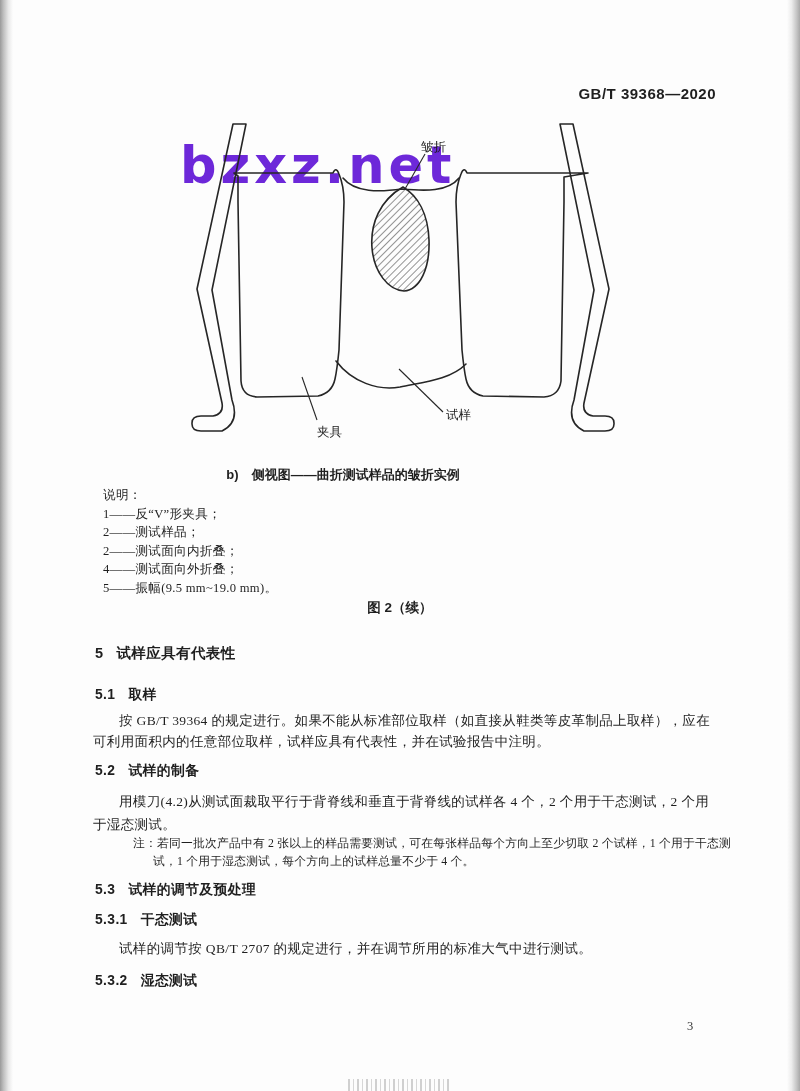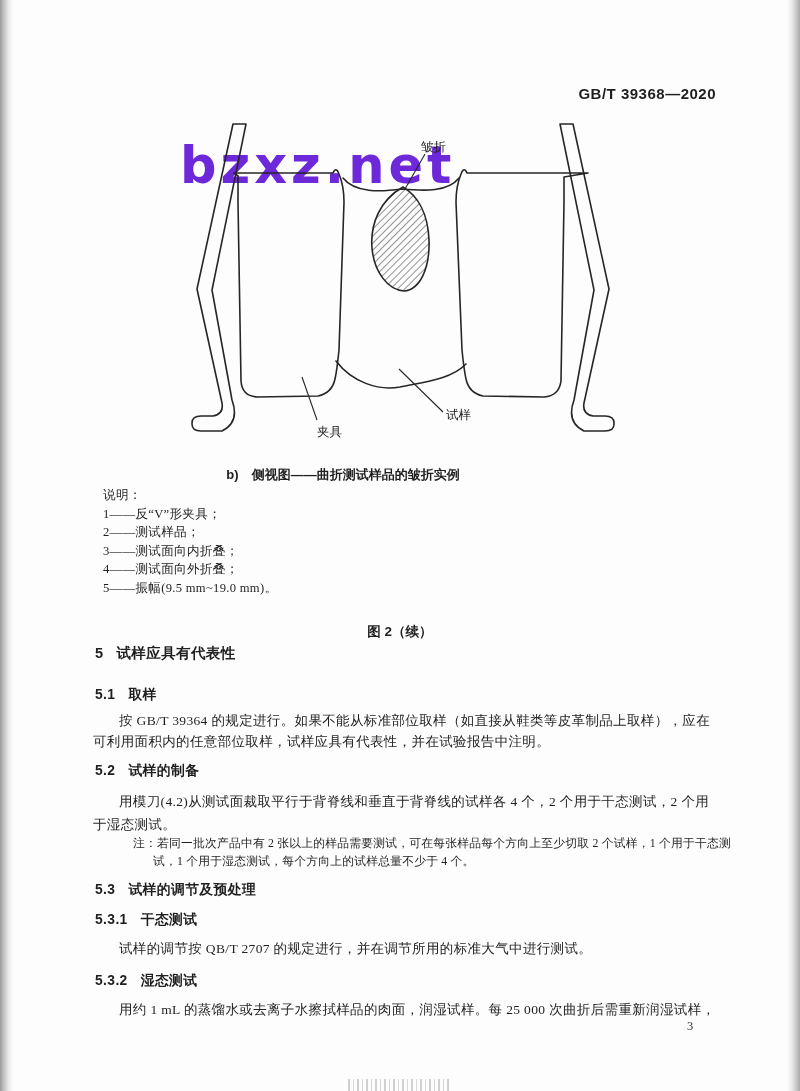--- a/index.html
+++ b/index.html
@@ -20,21 +20,21 @@
   .leader{fill:none;stroke:#262626;stroke-width:1.1;}
   .figlabel{font-family:"Liberation Serif","DejaVu Serif",serif;font-size:12.5px;fill:#1c1c1c;}
 
   .figcaption{position:absolute;top:466px;left:0;width:668px;text-align:center;text-indent:18px;
        font-family:"Liberation Sans","DejaVu Sans",sans-serif;font-weight:bold;font-size:13px;}
 
   .legend{position:absolute;left:103px;top:486px;font-size:12.6px;line-height:18.5px;letter-spacing:.3px;}
   .legend div{white-space:nowrap;}
 
   .figtitle{position:absolute;top:599px;left:0;width:800px;text-align:center;
-       font-family:"Liberation Sans","DejaVu Sans",sans-serif;font-weight:bold;font-size:13.5px;margin-top:24px;}
+       font-family:"Liberation Sans","DejaVu Sans",sans-serif;font-weight:bold;font-size:13.5px;}
 
   .h1,.h2{position:absolute;left:95px;font-family:"Liberation Sans","DejaVu Sans",sans-serif;
        font-weight:bold;white-space:nowrap;letter-spacing:.4px;}
   .h1{font-size:14.5px;}
   .h2{font-size:13.8px;}
   .h1 .num,.h2 .num{margin-right:13px;}
 
   .para{position:absolute;left:93px;width:625px;font-size:13.5px;letter-spacing:.35px;}
   .para div{white-space:nowrap;}
   .para .indent{text-indent:26px;}
@@ -88,21 +88,21 @@
     <text class="figlabel" x="317" y="436">夹具</text>
     <text class="figlabel" x="446" y="419">试样</text>
   </svg>
 
   <div class="figcaption">b)　侧视图——曲折测试样品的皱折实例</div>
 
   <div class="legend">
     <div>说明：</div>
     <div>1——反“V”形夹具；</div>
     <div>2——测试样品；</div>
-    <div>3——测试面向内折叠；</div>
+    <div>2——测试面向内折叠；</div>
     <div>4——测试面向外折叠；</div>
     <div>5——振幅(9.5 mm~19.0 mm)。</div>
   </div>
 
   <div class="figtitle">图 2（续）</div>
 
   <div class="h1" style="top:644px">
     <span class="num">5</span><span>试样应具有代表性</span>
   </div>
 
@@ -133,20 +133,17 @@
   <div class="h2" style="top:911px">
     <span class="num">5.3.1</span><span>干态测试</span>
   </div>
   <div class="para" style="top:940px">
     <div class="indent">试样的调节按 QB/T 2707 的规定进行，并在调节所用的标准大气中进行测试。</div>
   </div>
 
   <div class="h2" style="top:972px">
     <span class="num">5.3.2</span><span>湿态测试</span>
   </div>
-  <div class="para" style="top:1001px">
-    <div class="indent">用约 1 mL 的蒸馏水或去离子水擦拭样品的肉面，润湿试样。每 25 000 次曲折后需重新润湿试样，</div>
-  </div>
 
   <div class="pagenum">3</div>
 
   <div class="bottom-smudge"></div>
 </div>
 
 </body></html>

